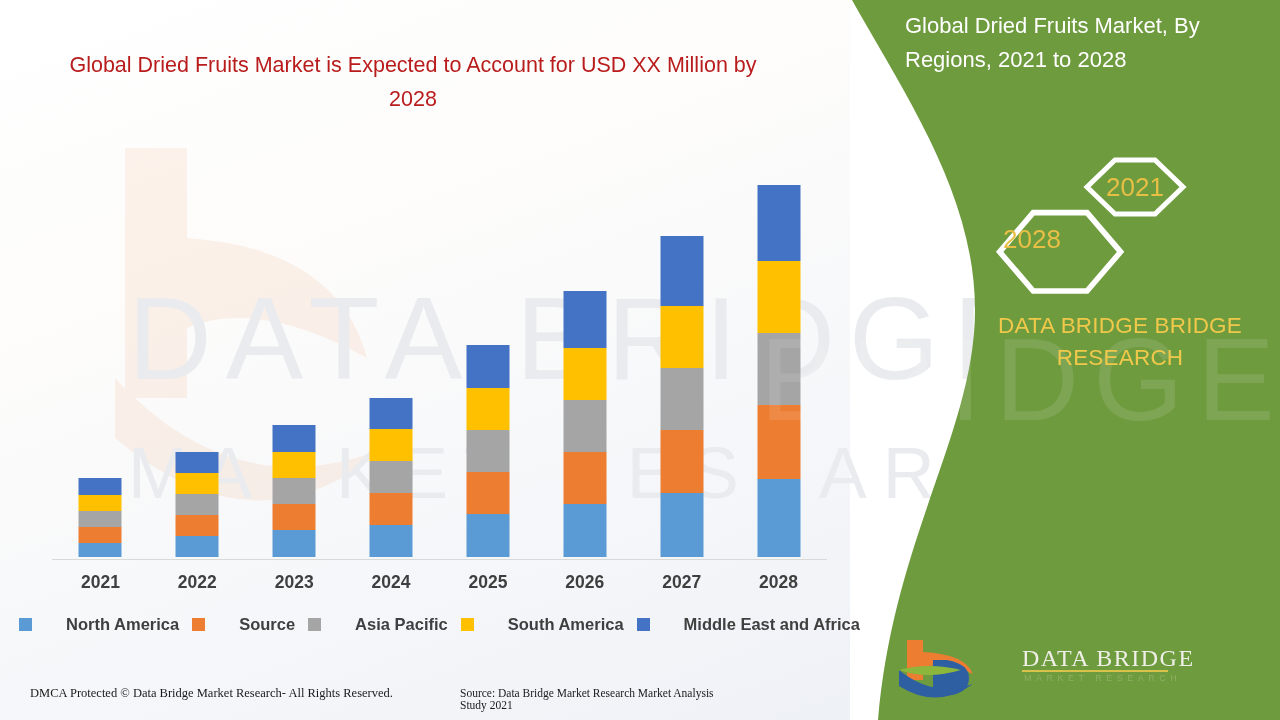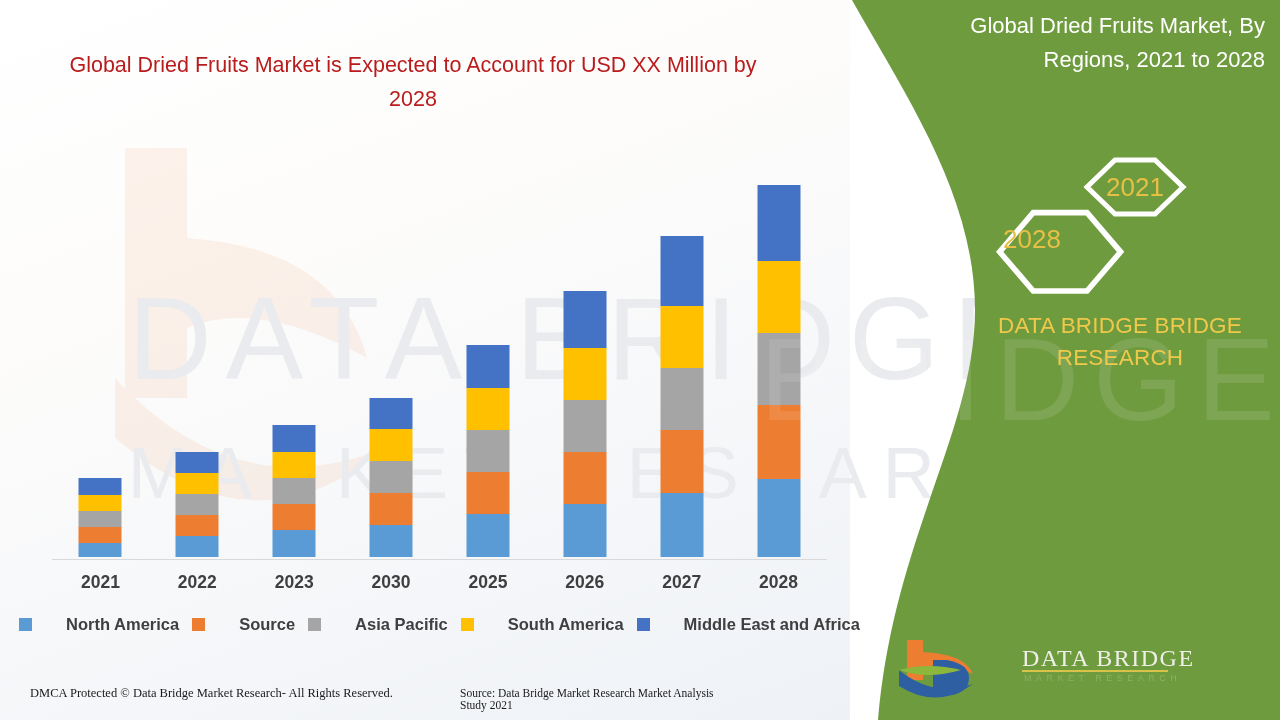--- a/index.html
+++ b/index.html
@@ -61,21 +61,21 @@
   .footer { position:absolute; left:0; top:683px; width:738px; height:37px; }
   .footer-left { position:absolute; left:30px; top:3px; font-family:"Liberation Serif", serif; font-size:12.5px; color:#1a1a1a; }
   .footer-right { position:absolute; left:460px; top:4px; font-family:"Liberation Serif", serif; font-size:11.5px; color:#1a1a1a; }
 
   
   .green-panel { position:absolute; left:0; top:0; width:1280px; height:632px; pointer-events:none; }
   .green-panel svg { display:block; }
 
   .panel-title {
     position:absolute; left:905px; top:9px; width:360px;
-    text-align:right; color:#ffffff; font-size:22px; line-height:34px; font-weight:400;
+    text-align:left; color:#ffffff; font-size:22px; line-height:34px; font-weight:400;
   }
   .brand-name {
     position:absolute; left:960px; top:310px; width:320px;
     text-align:center; color:#f0c84a; font-size:22.5px; line-height:32px; font-weight:400; letter-spacing:.2px;
   }
   .hexes { position:absolute; left:975px; top:140px; width:220px; height:160px; }
   .hex-label { fill:#e8bf45; font-family:"Liberation Sans", sans-serif; font-size:26px; }
 
   .logo-block { position:absolute; left:893px; top:636px; width:250px; height:62px; }
   .logo-text { position:absolute; left:1022px; top:645px; font-family:"Liberation Serif", serif; font-size:24px; letter-spacing:1.5px; color:#efefe8; font-weight:400; }
@@ -177,21 +177,21 @@
           </div>
         </div>
       </div>
     <div class="axis-line"></div>
   </div>
 
   <div class="x-labels" id="x-labels">
       <div class="x-label">2021</div>
       <div class="x-label">2022</div>
       <div class="x-label">2023</div>
-      <div class="x-label">2030</div>
+      <div class="x-label">2024</div>
       <div class="x-label">2025</div>
       <div class="x-label">2026</div>
       <div class="x-label">2027</div>
       <div class="x-label">2028</div>
     </div>
 
   <div class="legend" id="legend">
       <div class="legend-item">
         <span class="legend-swatch" style="background: rgb(91, 155, 213);"></span>
         <span class="legend-label">North America</span>

